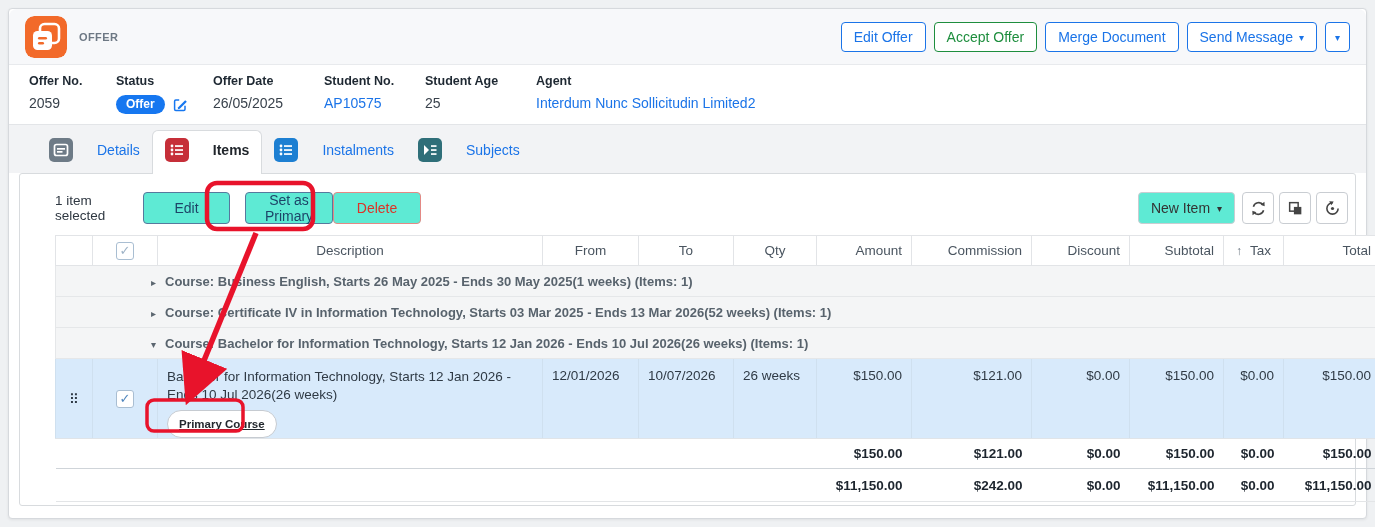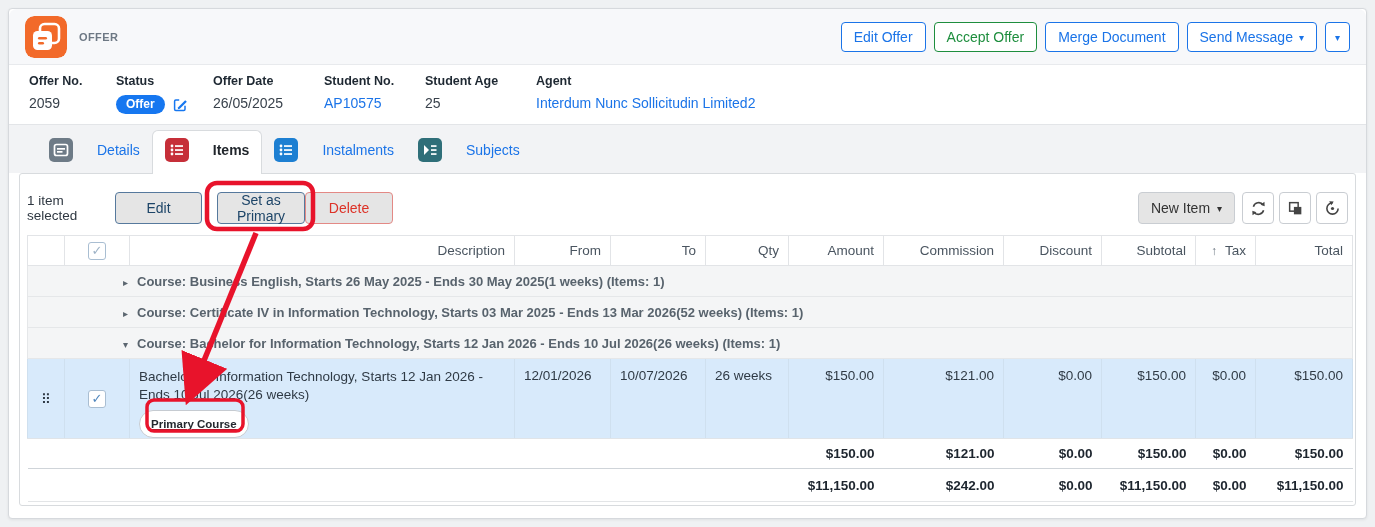--- a/index.html
+++ b/index.html
@@ -39,41 +39,41 @@
   .tabband { height:48px; background:#f2f3f5; display:flex; align-items:flex-end; padding:0 0 0 28px; }
   .tab { display:flex; align-items:center; gap:24px; padding:7px 12px 9px;
          font-size:14px; color:#1b74e8; cursor:pointer; margin-bottom:2px; }
   .tab.active { background:#fff; border:1px solid #d8dbde; border-bottom:none;
                 border-radius:6px 6px 0 0; color:#21262c; font-weight:600;
                 margin-bottom:-1px; padding-bottom:12px; position:relative; z-index:3; }
   .tab-ic { width:24px; height:24px; flex:0 0 24px; }
 
   
   .panel { position:absolute; left:10px; right:10px; top:164px; height:333px;
-           background:#fff; border:1px solid #d8dbde; border-radius:3px; z-index:2; }
+           background:#fff; border:1px solid #d8dbde; border-radius:3px; z-index:2;padding-left:28px; }
   .toolbar { height:61px; display:flex; align-items:center; padding:7px 7px 0; }
   .sel-text { font-size:13.5px; color:#2f3842; width:88px; }
-  .tb-btn { height:32px; border-radius:4px; background:#e5e5e5; font-size:14px;
+  .tb-btn { height:32px; border-radius:4px; background:#5eead4; font-size:14px;
             display:inline-flex; align-items:center; justify-content:center; cursor:pointer; }
   .b-edit { width:87px; border:1px solid #56799d; color:#1d4568; margin-right:15px; }
   .b-primary { width:88px; border:1px solid #56799d; color:#1d4568; }
   .b-delete { width:88px; border:1px solid #e38985; color:#dd3227; }
   .tb-right { margin-left:auto; display:flex; align-items:center; gap:5px; }
   .b-newitem { border:1px solid #c9cdd2; color:#333; width:97px; gap:7px; margin-right:2px; }
   .icon-btn { width:32px; height:32px; border:1px solid #c9cdd2; border-radius:4px;
               background:#fff; display:inline-flex; align-items:center; justify-content:center; cursor:pointer; }
 
   
   table { border-collapse:collapse; table-layout:fixed; margin:0 7px; width:1325px; }
   col.c-handle{width:37px;} col.c-check{width:65px;} col.c-desc{width:385px;}
   col.c-from{width:96px;} col.c-to{width:95px;} col.c-qty{width:83px;}
   col.c-amt{width:95px;} col.c-com{width:120px;} col.c-dis{width:98px;}
   col.c-sub{width:94px;} col.c-tax{width:60px;} col.c-tot{width:97px;}
   thead th { height:30px; border:1px solid #e2e4e7; font-weight:400; font-size:13.5px;
-             color:#4a5560; text-align:right; padding:0 9px; background:#fff; }
+             color:#4a5560; text-align:center; padding:0 9px; background:#fff; }
   th.num, td.num { text-align:right; }
   .sort-arrow { color:#6b7682; font-size:12px; margin-right:8px; }
   tr.group td { height:31px; background:#f4f5f6; border:1px solid #e5e7e9;
                 font-size:13px; font-weight:700; color:#58636d; padding:0 0 0 95px; }
   .tw { color:#5b6670; font-size:10px; margin-right:9px; font-weight:400; }
   tr.item td { height:76px; background:#d8eafb; border:1px solid #cfe0ef;
                border-top:1px solid #e0e4e8; border-bottom:1px solid #e0e4e8;
                font-size:13.5px; color:#2f3a45; vertical-align:top; padding:9px 9px 0; }
   tr.item td.mid { vertical-align:middle; padding-top:0; }
   td.desc-cell { padding:7px 14px 0 25px; line-height:18px; }

